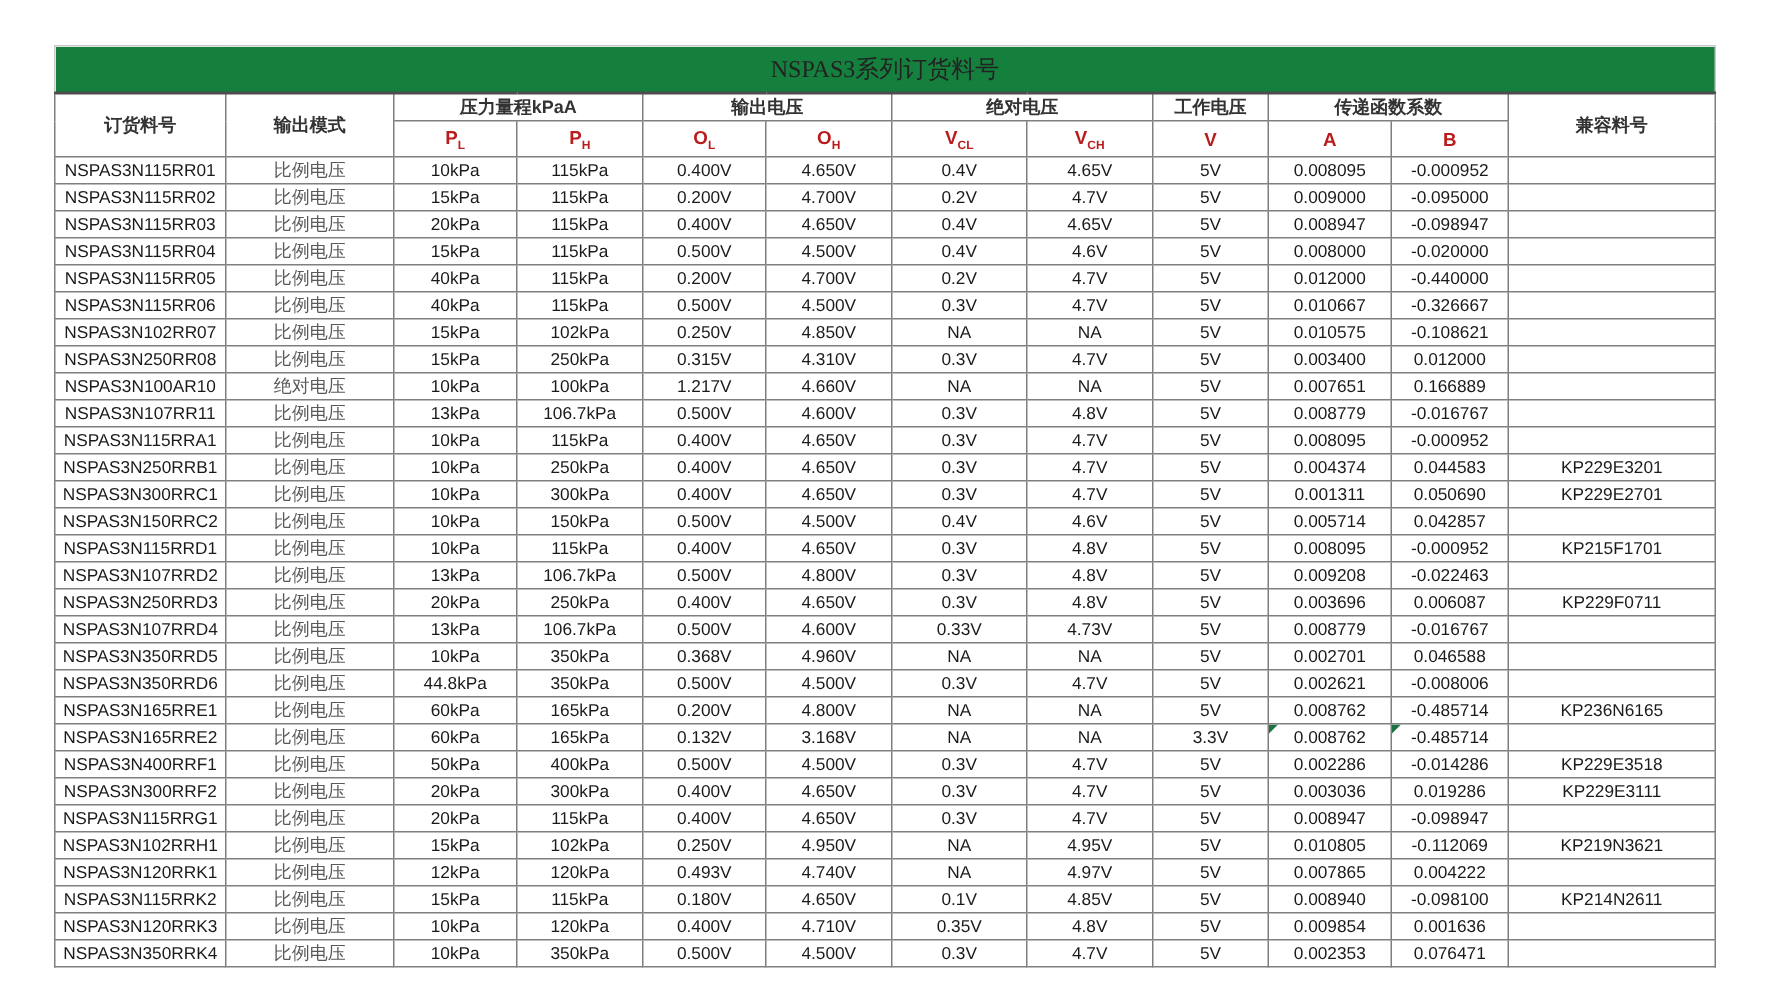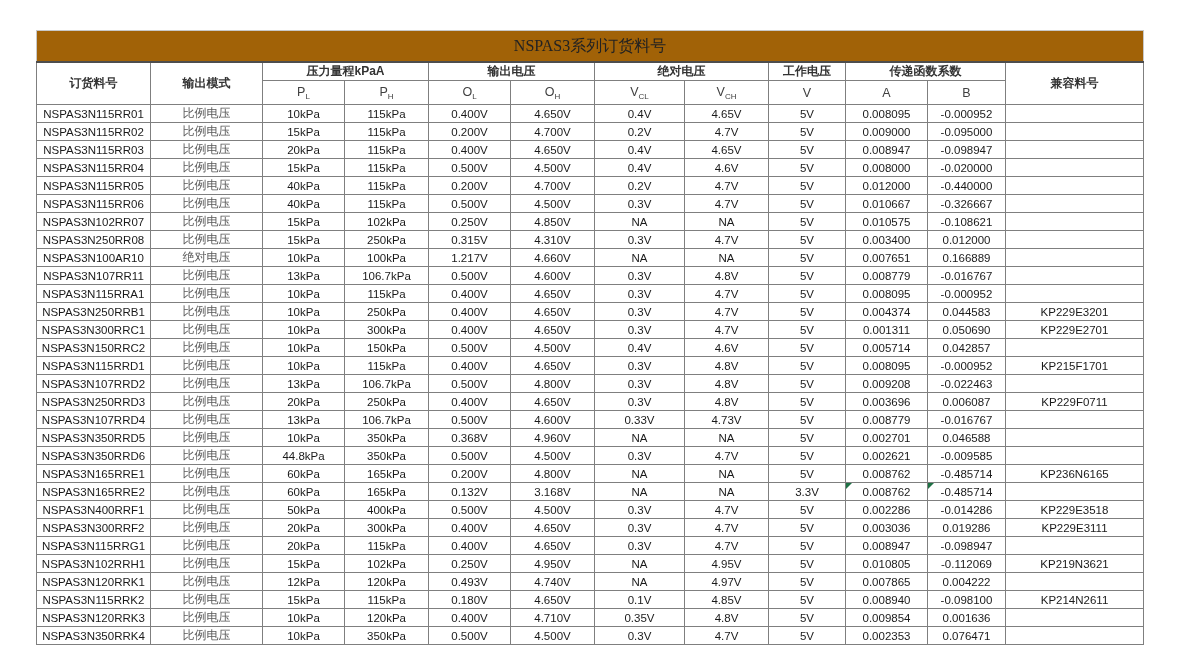--- a/index.html
+++ b/index.html
@@ -32,33 +32,33 @@
     vertical-align: middle;
   }
   tr.title-row th {
     border: 1px solid #c8c8c8;
     border-bottom: 2px solid #4d4d4d;
     height: 30px;
     font-family: "Liberation Serif", "DejaVu Serif", serif;
     font-size: 16px;
     font-weight: 400;
     color: #222222;
-    background: #a16207;
+    background: #15803d;
   }
   tr.header-group th {
     height: 15px;
     font-size: 12px;
     font-weight: 700;
     color: #333333;
   }
   tr.header-sub th {
     height: 23px;
     font-size: 12.5px;
-    font-weight: 400;
-    color: #404040;
+    font-weight: 700;
+    color: #b91c1c;
   }
   tr.header-sub th sub {
     font-size: 8px;
     vertical-align: -3px;
   }
   th.rowspan-head {
     font-size: 12px;
     font-weight: 400;
     color: #333333;
   }
@@ -401,21 +401,21 @@
           <td class="latin">NSPAS3N350RRD6</td>
           <td class="cjk">比例电压</td>
           <td class="latin">44.8kPa</td>
           <td class="latin">350kPa</td>
           <td class="latin">0.500V</td>
           <td class="latin">4.500V</td>
           <td class="latin">0.3V</td>
           <td class="latin">4.7V</td>
           <td class="latin">5V</td>
           <td class="latin">0.002621</td>
-          <td class="latin">-0.009585</td>
+          <td class="latin">-0.008006</td>
           <td class="latin"></td>
         </tr>
         <tr>
           <td class="latin">NSPAS3N165RRE1</td>
           <td class="cjk">比例电压</td>
           <td class="latin">60kPa</td>
           <td class="latin">165kPa</td>
           <td class="latin">0.200V</td>
           <td class="latin">4.800V</td>
           <td class="latin">NA</td>

